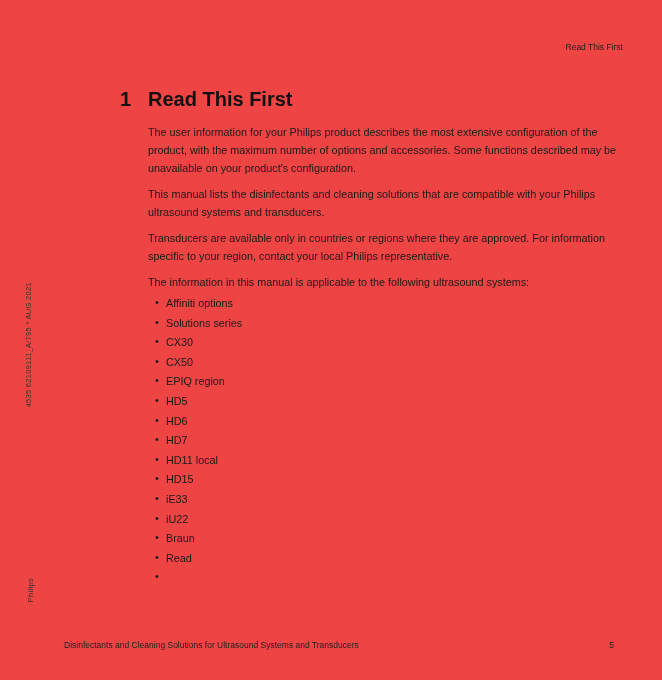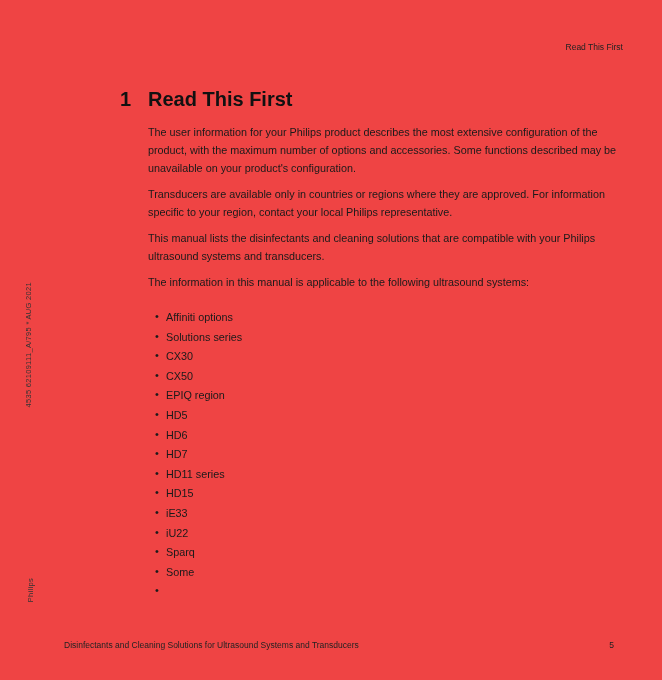--- a/index.html
+++ b/index.html
@@ -44,21 +44,21 @@
     left: -28px;
     top: 0;
   }
   .body-par {
     margin: 0 0 8px 0;
     font-size: 10.8px;
     line-height: 18px;
     color: #1a1a1a;
   }
   .body-par.last {
-    margin-bottom: 20px;
+    margin-bottom: 6px;
   }
   .systems-list {
     list-style: none;
     margin: 0;
     padding: 0;
   }
   .system-item {
     position: relative;
     padding-left: 18px;
     margin-bottom: 6.6px;
@@ -112,39 +112,39 @@
   <div class="side-text doc-number">4535 62109111_A/795 * AUG 2021</div>
   <div class="side-text philips-label">Philips</div>
 
   <div class="content">
     <h1 class="chapter-heading">
       <span class="chapter-num">1</span>
       <span>Read This First</span>
     </h1>
 
     <p class="body-par">The user information for your Philips product describes the most extensive configuration of the product, with the maximum number of options and accessories. Some functions described may be unavailable on your product's configuration.</p>
+    <p class="body-par">This manual lists the disinfectants and cleaning solutions that are compatible with your Philips ultrasound systems and transducers.</p>
     <p class="body-par">Transducers are available only in countries or regions where they are approved. For information specific to your region, contact your local Philips representative.</p>
-    <p class="body-par">This manual lists the disinfectants and cleaning solutions that are compatible with your Philips ultrasound systems and transducers.</p>
     <p class="body-par last">The information in this manual is applicable to the following ultrasound systems:</p>
 
     <ul class="systems-list">
       <li class="system-item"><span class="bullet-marker">•</span><span>Affiniti options</span></li>
       <li class="system-item"><span class="bullet-marker">•</span><span>Solutions series</span></li>
       <li class="system-item"><span class="bullet-marker">•</span><span>CX30</span></li>
       <li class="system-item"><span class="bullet-marker">•</span><span>CX50</span></li>
       <li class="system-item"><span class="bullet-marker">•</span><span>EPIQ region</span></li>
       <li class="system-item"><span class="bullet-marker">•</span><span>HD5</span></li>
       <li class="system-item"><span class="bullet-marker">•</span><span>HD6</span></li>
       <li class="system-item"><span class="bullet-marker">•</span><span>HD7</span></li>
-      <li class="system-item"><span class="bullet-marker">•</span><span>HD11 series</span></li>
+      <li class="system-item"><span class="bullet-marker">•</span><span>HD11 local</span></li>
       <li class="system-item"><span class="bullet-marker">•</span><span>HD15</span></li>
       <li class="system-item"><span class="bullet-marker">•</span><span>iE33</span></li>
       <li class="system-item"><span class="bullet-marker">•</span><span>iU22</span></li>
-      <li class="system-item"><span class="bullet-marker">•</span><span>Sparq</span></li>
-      <li class="system-item"><span class="bullet-marker">•</span><span>Some</span></li>
+      <li class="system-item"><span class="bullet-marker">•</span><span>Braun</span></li>
+      <li class="system-item"><span class="bullet-marker">•</span><span>Read</span></li>
       <li class="system-item"><span class="bullet-marker">•</span></li>
     </ul>
   </div>
 
   <div class="footer">
     <span>Disinfectants and Cleaning Solutions for Ultrasound Systems and Transducers</span>
     <span>5</span>
   </div>
 
 </div>

